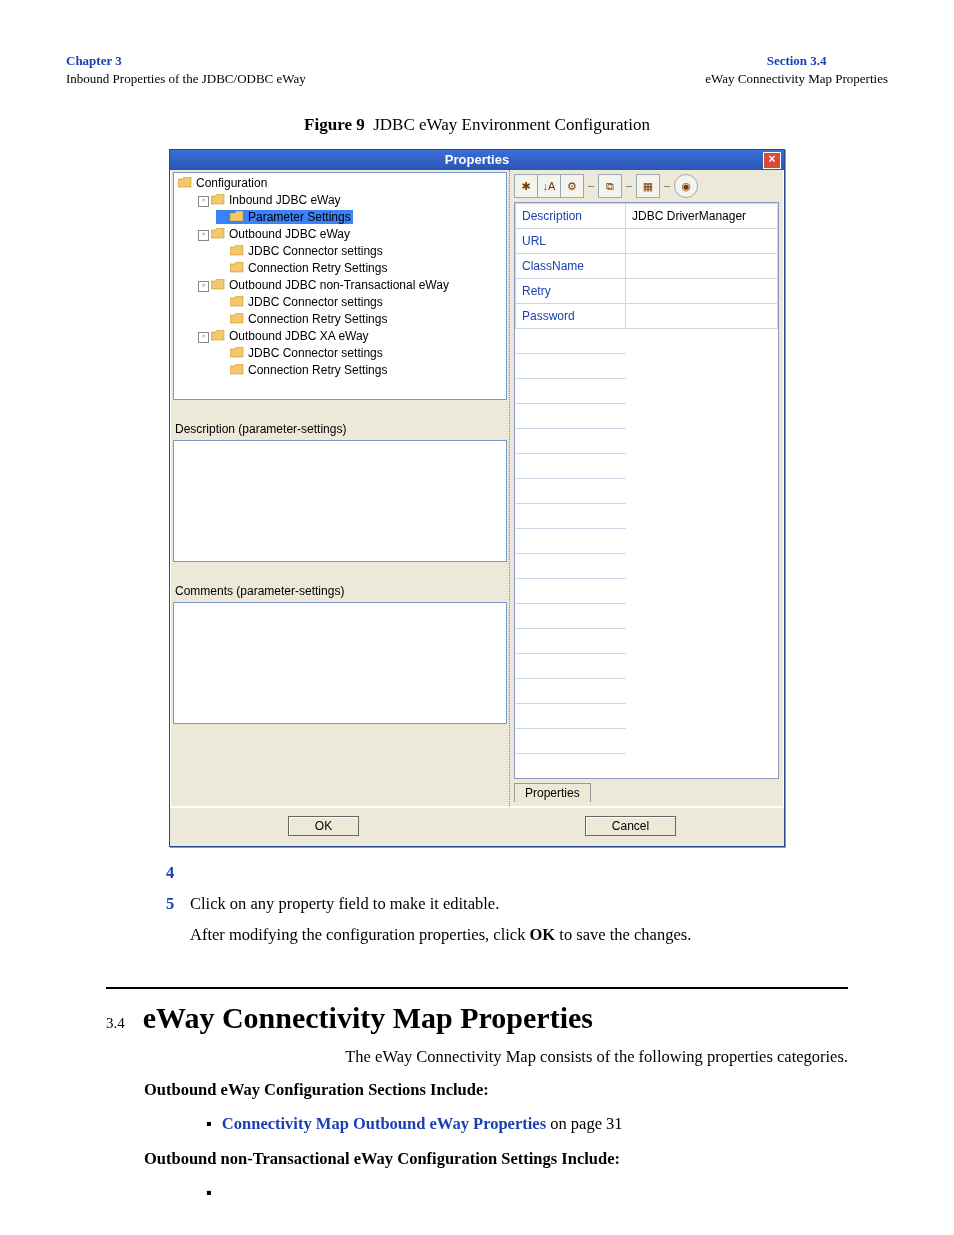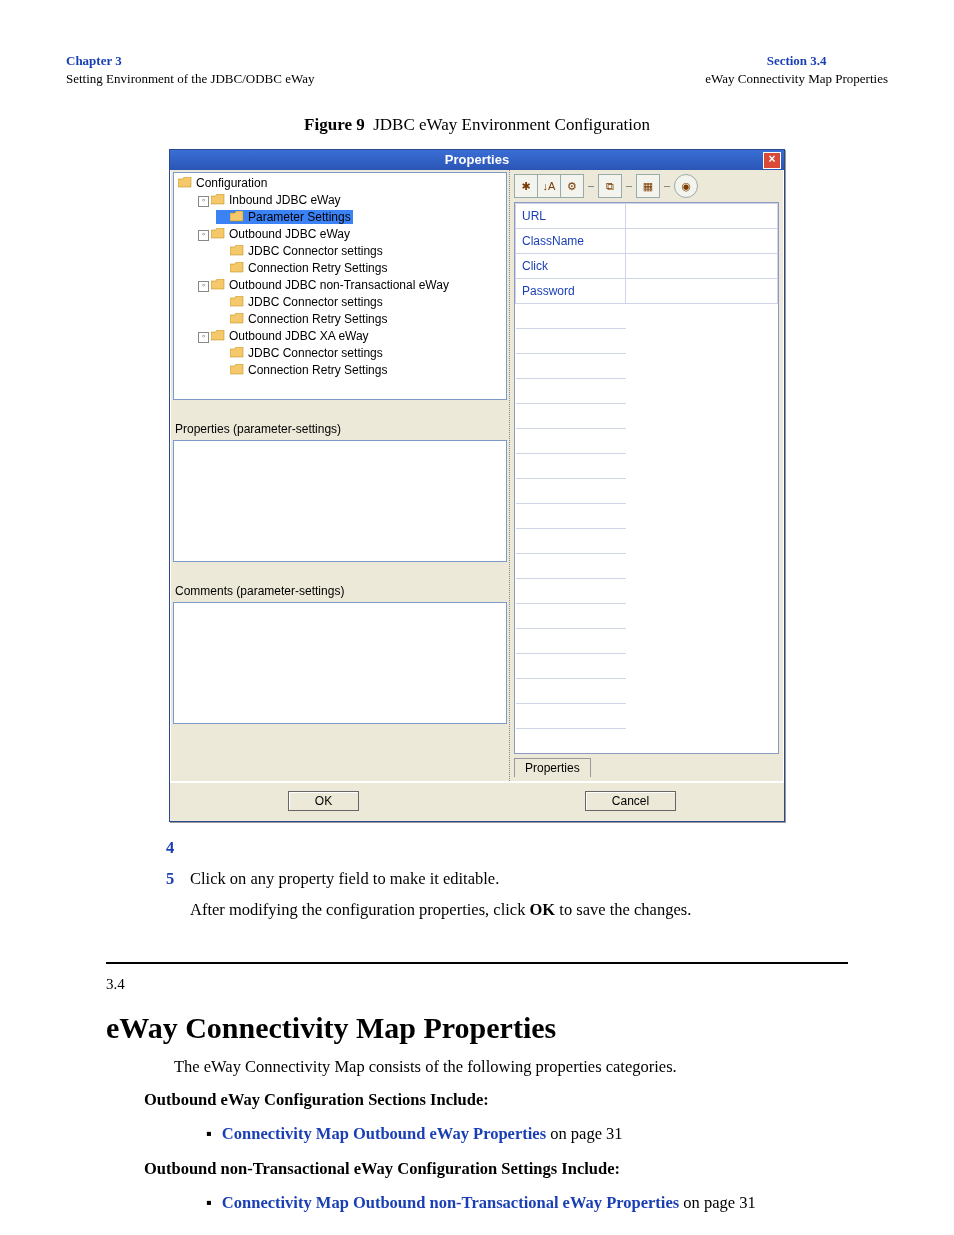--- a/index.html
+++ b/index.html
@@ -197,30 +197,30 @@
     margin: 30px 40px 12px 40px;
   }
   .secnum {
     font-size: 15px;
   }
   .sect-title-row {
     display: flex;
     align-items: baseline;
     margin: 0 40px 10px 40px;
     gap: 18px;
-    flex-direction: column;
   }
   .sect-title {
     font-size: 30px;
     font-weight: bold;
   }
   .para {
     margin: 0 40px 8px 108px;
     font-size: 16.5px;
     line-height: 1.5;
+    text-align: right;
   }
   .para2 {
     margin: 0 40px 8px 78px;
     font-size: 16.5px;
     font-weight: bold;
     line-height: 1.5;
   }
   .bullets {
     margin: 0 40px 10px 140px;
     font-size: 16.5px;
@@ -230,21 +230,21 @@
   .link { color:#1a3fb5; font-weight:bold; }
 </style>
 </head>
 <body>
 
 <div class="page">
 
   <div class="hdr">
     <div class="left">
       <div class="blue">Chapter 3</div>
-      <div>Setting Environment of the JDBC/ODBC eWay</div>
+      <div>Inbound Properties of the JDBC/ODBC eWay</div>
     </div>
     <div class="right">
       <div class="blue">Section 3.4</div>
       <div>eWay Connectivity Map Properties</div>
     </div>
   </div>
 
   <div class="figcap">
     <b>Figure 9</b>&nbsp;&nbsp;<span>JDBC eWay Environment Configuration</span>
   </div>
@@ -294,21 +294,21 @@
                       <li><span class="row"><span class="nochild"></span><span class="folder"><svg width="14" height="11">
                               <path d="M0 2 L5 2 L6 0 L13 0 L13 10 L0 10 Z" fill="#f5c96b" stroke="#b8860b" stroke-width="0.5"></path>
                             </svg></span>JDBC Connector settings</span></li>
                       <li><span class="row"><span class="nochild"></span><span class="folder"><svg width="14" height="11">
                               <path d="M0 2 L5 2 L6 0 L13 0 L13 10 L0 10 Z" fill="#f5c96b" stroke="#b8860b" stroke-width="0.5"></path>
                             </svg></span>Connection Retry Settings</span></li>
                     </ul></li>
                 </ul></li>
             </ul>
         </div>
-        <div class="box-label">Properties (parameter-settings)</div>
+        <div class="box-label">Description (parameter-settings)</div>
         <div class="desc-box"></div>
         <div class="box-label">Comments (parameter-settings)</div>
         <div class="comm-box"></div>
       </div>
       <div class="right-pane">
         <div class="toolbar">
           <div class="tb-group">
             <div class="tb-btn">✱</div>
             <div class="tb-btn">↓A</div>
             <div class="tb-btn">⚙</div>
@@ -317,29 +317,33 @@
           <div class="tb-btn">⧉</div>
           <div class="tb-sep"></div>
           <div class="tb-btn">▦</div>
           <div class="tb-sep"></div>
           <div class="tb-btn" style="border-radius:50%;">◉</div>
         </div>
         <div class="prop-grid">
           <table id="prop-table">
               <tbody>
                 <tr>
+                  <td>Description</td>
+                  <td class="val">JDBC DriverManager</td>
+                </tr>
+                <tr>
                   <td>URL</td>
                   <td class="val"></td>
                 </tr>
                 <tr>
                   <td>ClassName</td>
                   <td class="val"></td>
                 </tr>
                 <tr>
-                  <td>Click</td>
+                  <td>Retry</td>
                   <td class="val"></td>
                 </tr>
                 <tr>
                   <td>Password</td>
                   <td class="val"></td>
                 </tr>
                 <tr>
                   <td style="border-left:none;border-right:none;border-bottom:none;">&nbsp;</td>
                   <td class="val" style="border:none;"></td>
                 </tr>
@@ -448,17 +452,16 @@
   <div class="bullets">
     <div class="b">
       <span class="m">▪</span>
       <span><span class="link">Connectivity Map Outbound eWay Properties</span><span> on page 31</span></span>
     </div>
   </div>
   <div class="para2">Outbound non-Transactional eWay Configuration Settings Include:</div>
   <div class="bullets">
     <div class="b">
       <span class="m">▪</span>
-      <span><span class="link">Connectivity Map Outbound non-Transactional eWay Properties</span><span> on page 31</span></span>
     </div>
   </div>
 
 </div>
 
 </body></html>

